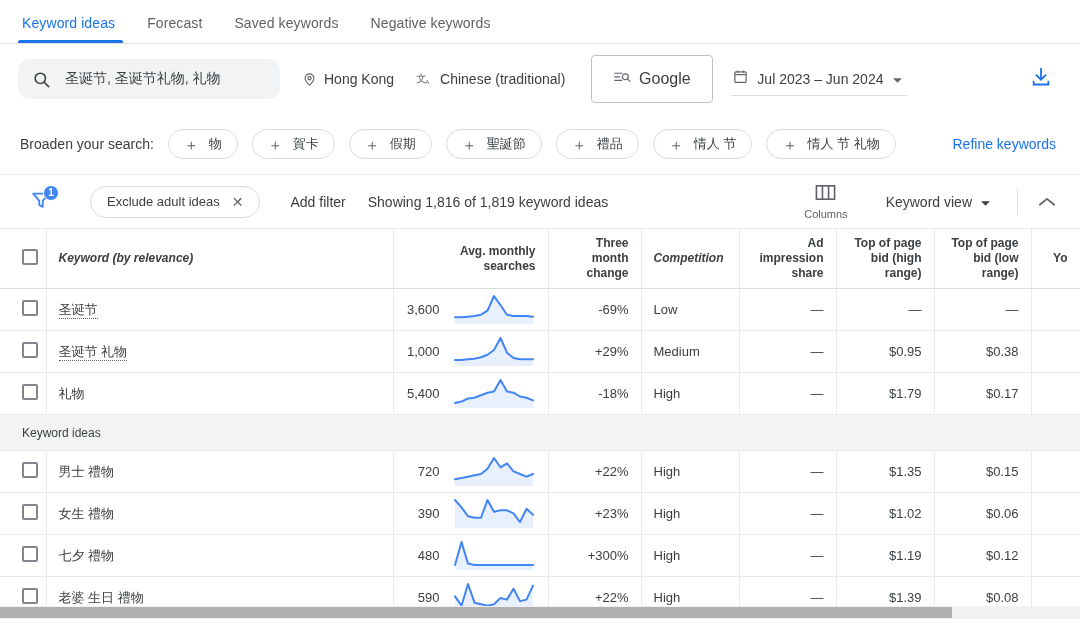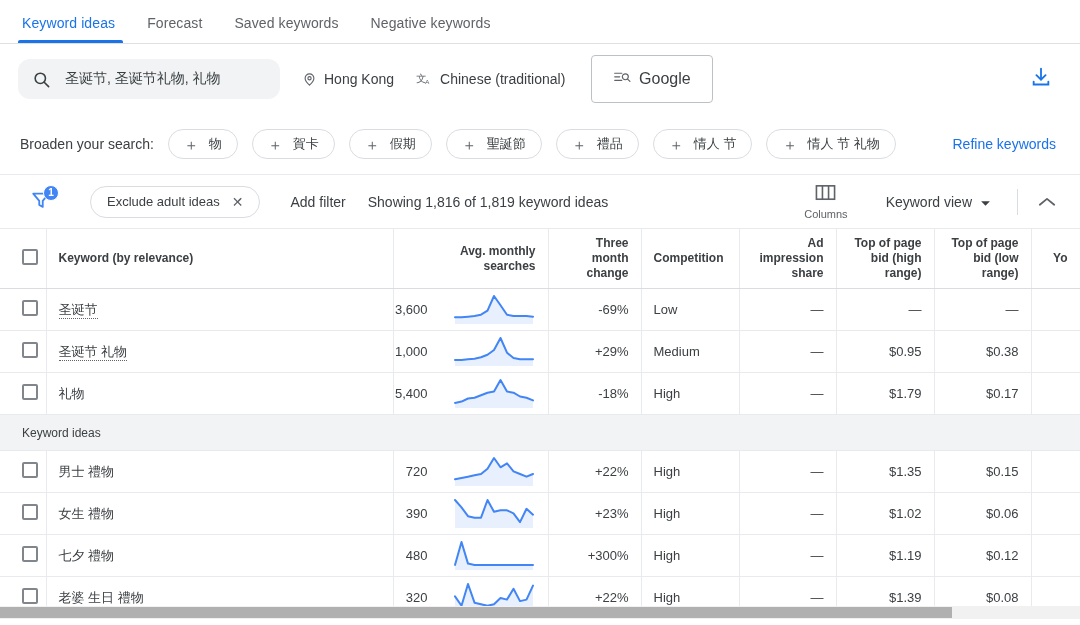--- a/index.html
+++ b/index.html
@@ -159,21 +159,21 @@
     background: #fff;
     border-top: 1px solid #e8eaed;
     border-bottom: 1px solid #dadce0;
     border-right: 1px solid #e8eaed;
     height: 60px;
     padding: 0 12px;
     vertical-align: middle;
     text-align: right;
     line-height: 1.25;
   }
-  thead th.lft { text-align: left; }
+  thead th.lft { text-align: left; font-style: italic; }
   tbody td {
     font-size: 13px; color: #3c4043;
     border-bottom: 1px solid #e8eaed;
     border-right: 1px solid #e8eaed;
     height: 42px;
     padding: 0 12px;
     text-align: right;
     vertical-align: middle;
     background: #fff;
   }
@@ -193,21 +193,21 @@
     width: 16px; height: 16px;
     border: 2px solid #80868b; border-radius: 2px;
     display: inline-block; cursor: pointer; background: #fff;
   }
   td.cbcell, th.cbcell { padding-left: 22px; padding-right: 0; text-align: left; }
 
   .kwtext { font-size: 13px; color: #3c4043; }
   .kwtext.seed { border-bottom: 1px dotted #5f6368; padding-bottom: 1px; }
 
   
-  .avgcell { display: flex; align-items: center; justify-content: flex-end; gap: 16px; height: 100%; padding-right:0; }
+  .avgcell { display: flex; align-items: center; justify-content: flex-end; gap: 4px; height: 100%; padding-right:0; }
   .avgnum { font-size: 13px; color: #3c4043; white-space: nowrap; }
   .spark { width: 84px; height: 34px; margin-left: 8px; display: block; }
 
   .section-row td {
     background: #f1f3f4;
     border-bottom: 1px solid #e8eaed;
     border-right: none;
     height: 36px;
     font-size: 12px;
     color: #3c4043;
@@ -275,20 +275,36 @@
         <line x1="1" y1="4" x2="11" y2="4"></line>
           <line x1="1" y1="9" x2="8" y2="9"></line>
           <line x1="1" y1="14" x2="11" y2="14"></line>
         <circle cx="16" cy="9" r="4.2"></circle>
           <line x1="19.2" y1="12.2" x2="22.5" y2="15.5"></line>
       </svg>
     </span>
     <span>Google</span>
   </div>
 
+  <div class="date-box">
+    <span>
+      <svg width="15" height="15" viewBox="0 0 24 24" fill="none" stroke="#5f6368" stroke-width="1.9">
+        <rect x="3" y="4.5" width="18" height="17" rx="1.6"></rect>
+          <line x1="3" y1="9" x2="21" y2="9"></line>
+        <line x1="7.5" y1="2.5" x2="7.5" y2="6"></line>
+          <line x1="16.5" y1="2.5" x2="16.5" y2="6"></line>
+      </svg>
+    </span>
+    <span class="dtext">Jul 2023 – Jun 2024</span>
+    <span class="caret">
+      <svg width="11" height="7" viewBox="0 0 12 8">
+          <path d="M1 1.5L6 6.5L11 1.5Z" fill="#5f6368"></path>
+        </svg>
+    </span>
+  </div>
 
   <div class="dl-btn">
     <span>
       <svg width="22" height="22" viewBox="0 0 24 24" fill="none" stroke="#1a73e8" stroke-width="2" stroke-linecap="round">
         <line x1="12" y1="3" x2="12" y2="14.5"></line>
           <path d="M7 10l5 5 5-5"></path>
         <path d="M4 17v3.2h16V17"></path>
       </svg>
     </span>
   </div>
@@ -534,21 +550,21 @@
           <td>—</td>
           <td>$1.19</td>
           <td>$0.12</td>
           <td></td>
         </tr>
         <tr>
           <td class="cbcell"><span class="cbx"></span></td>
           <td class="lft"><span class="kwtext">老婆 生日 禮物</span></td>
           <td>
             <div class="avgcell">
-              <span class="avgnum">320</span>
+              <span class="avgnum">590</span>
               <span>
                 <svg class="spark" viewBox="0 0 84 34">
                   <path d="M3.0 15.4 L9.5 24.8 L16.0 3.0 L22.5 21.7 L29.0 23.2 L35.5 24.8 L42.0 23.2 L48.5 17.0 L55.0 18.6 L61.5 7.7 L68.0 20.1 L74.5 18.6 L81.0 4.6 L81.0 31 L3 31 Z" fill="#e8f0fe"></path>
                   <path d="M3.0 15.4 L9.5 24.8 L16.0 3.0 L22.5 21.7 L29.0 23.2 L35.5 24.8 L42.0 23.2 L48.5 17.0 L55.0 18.6 L61.5 7.7 L68.0 20.1 L74.5 18.6 L81.0 4.6 " fill="none" stroke="#4285f4" stroke-width="2" stroke-linejoin="round" stroke-linecap="round"></path>
                 </svg>
               </span>
             </div>
           </td>
           <td>+22%</td>
           <td class="lft">High</td>

